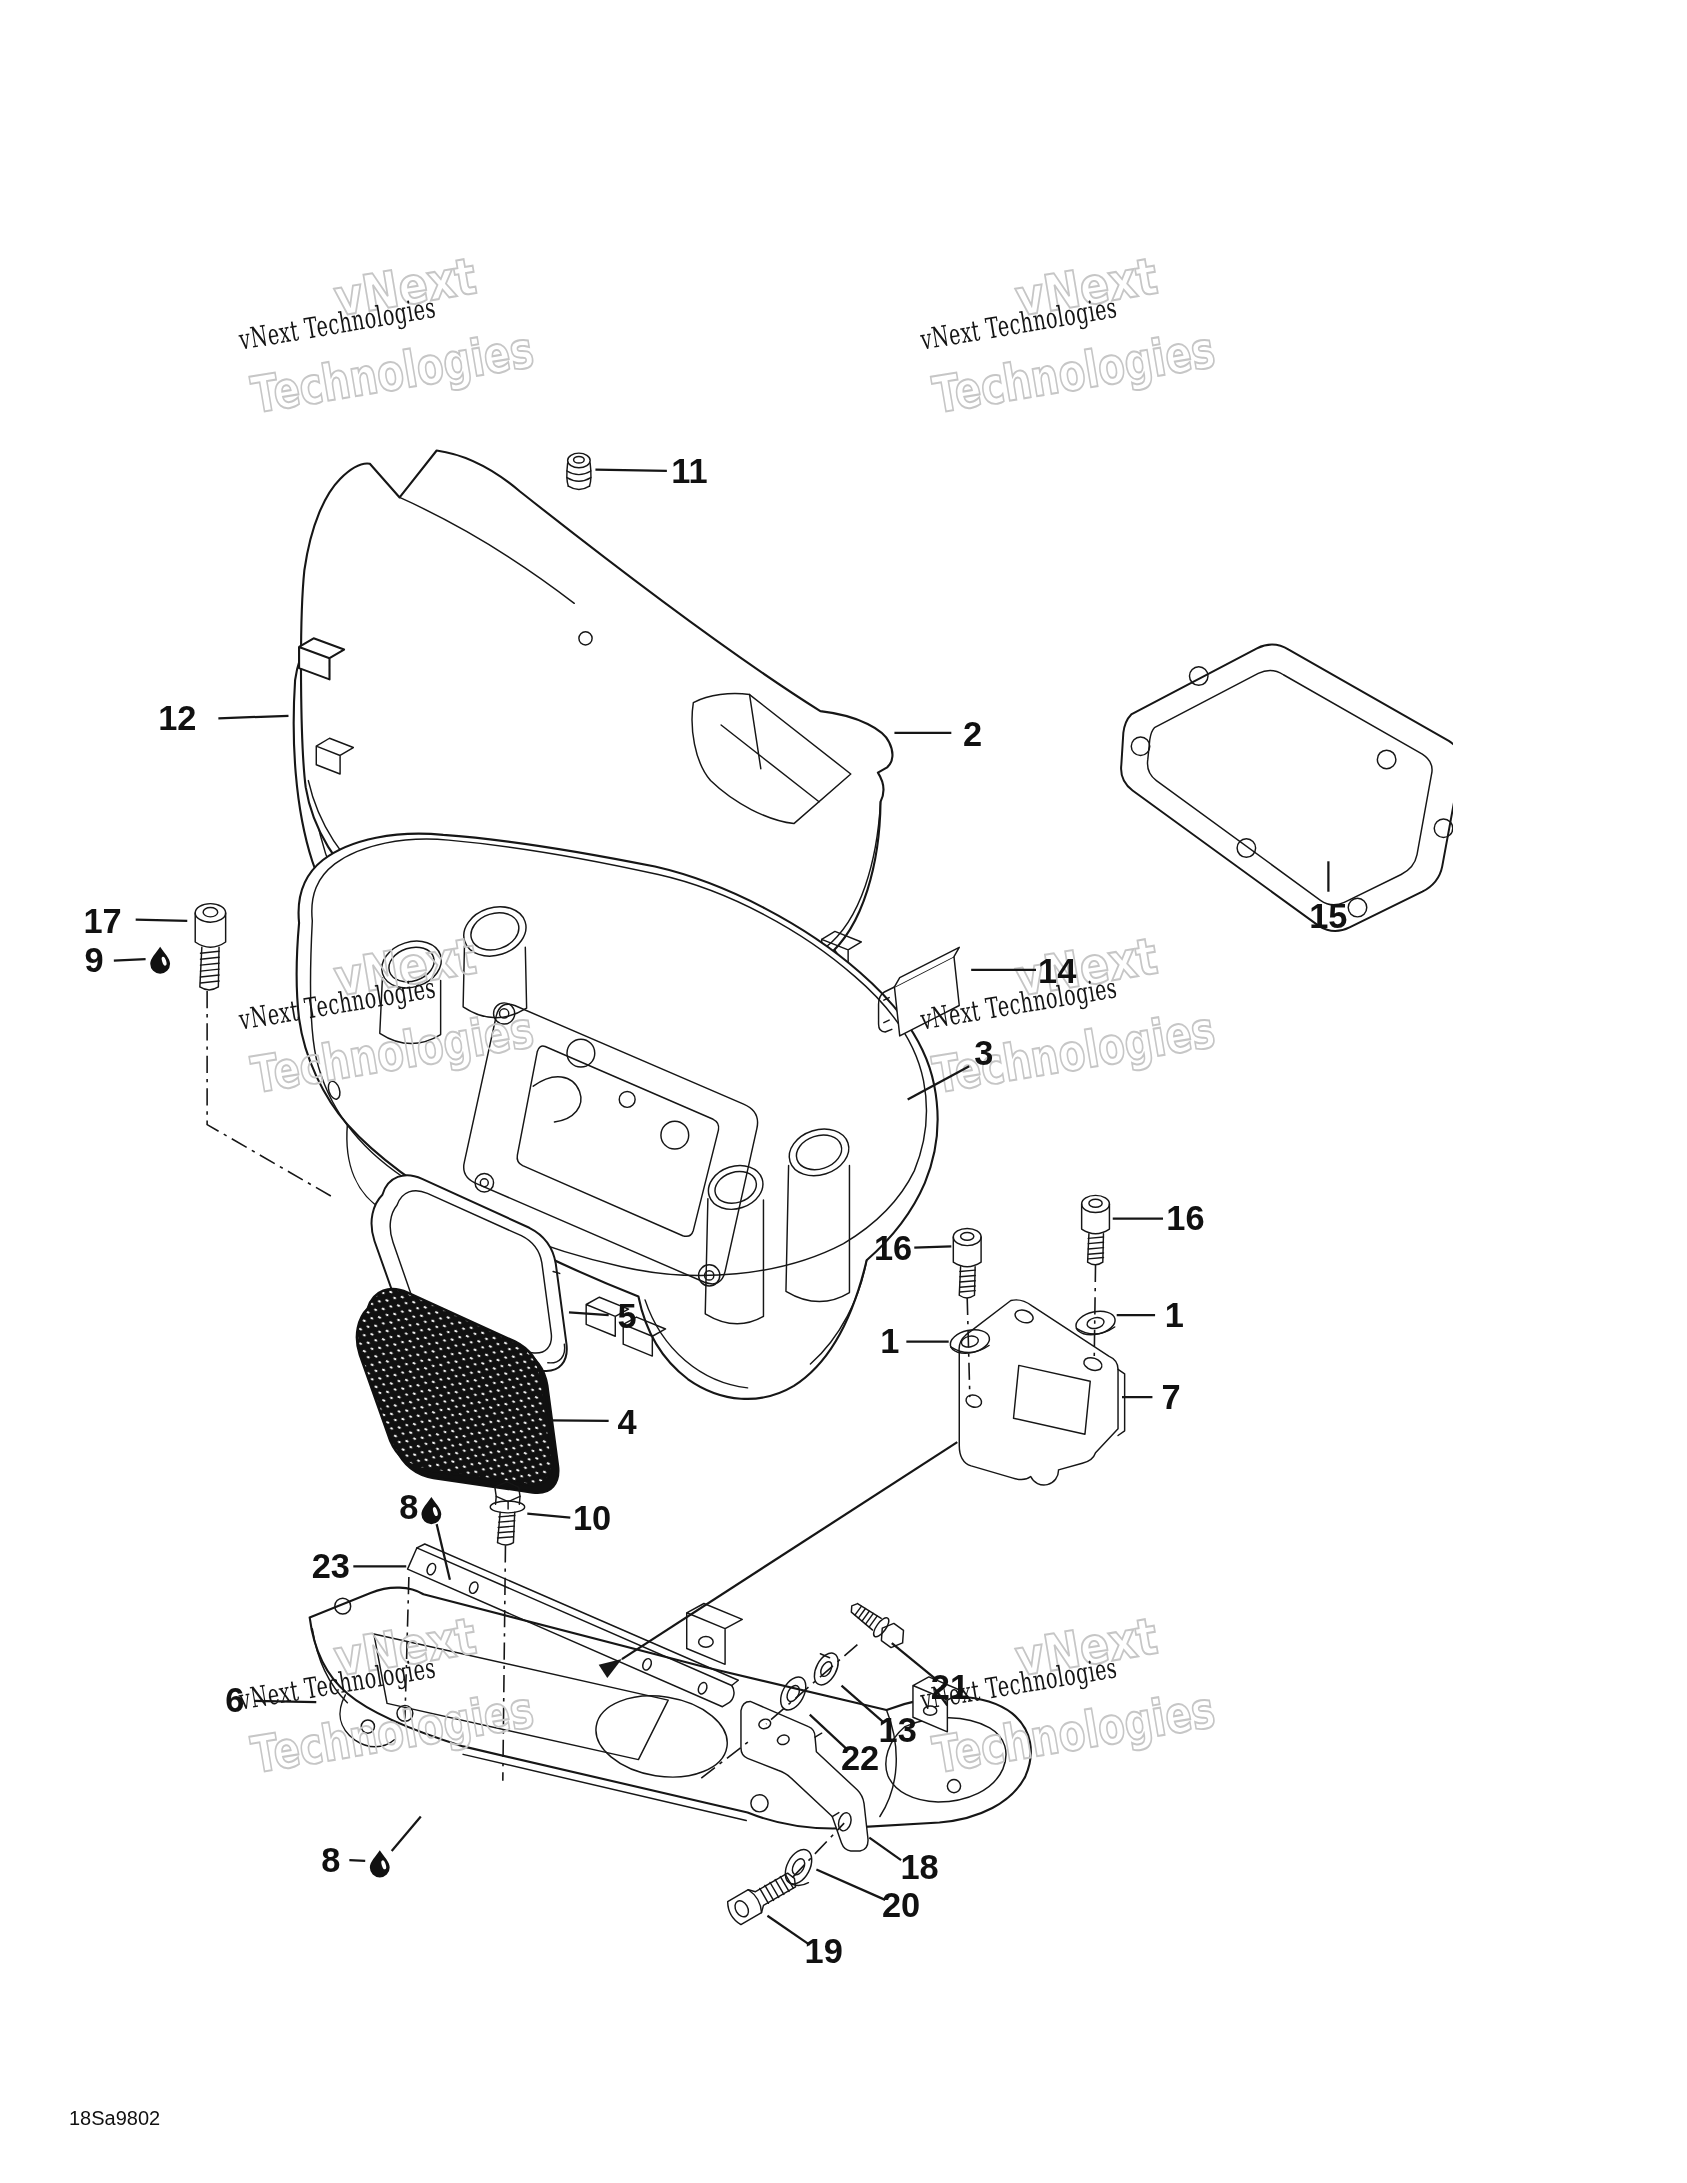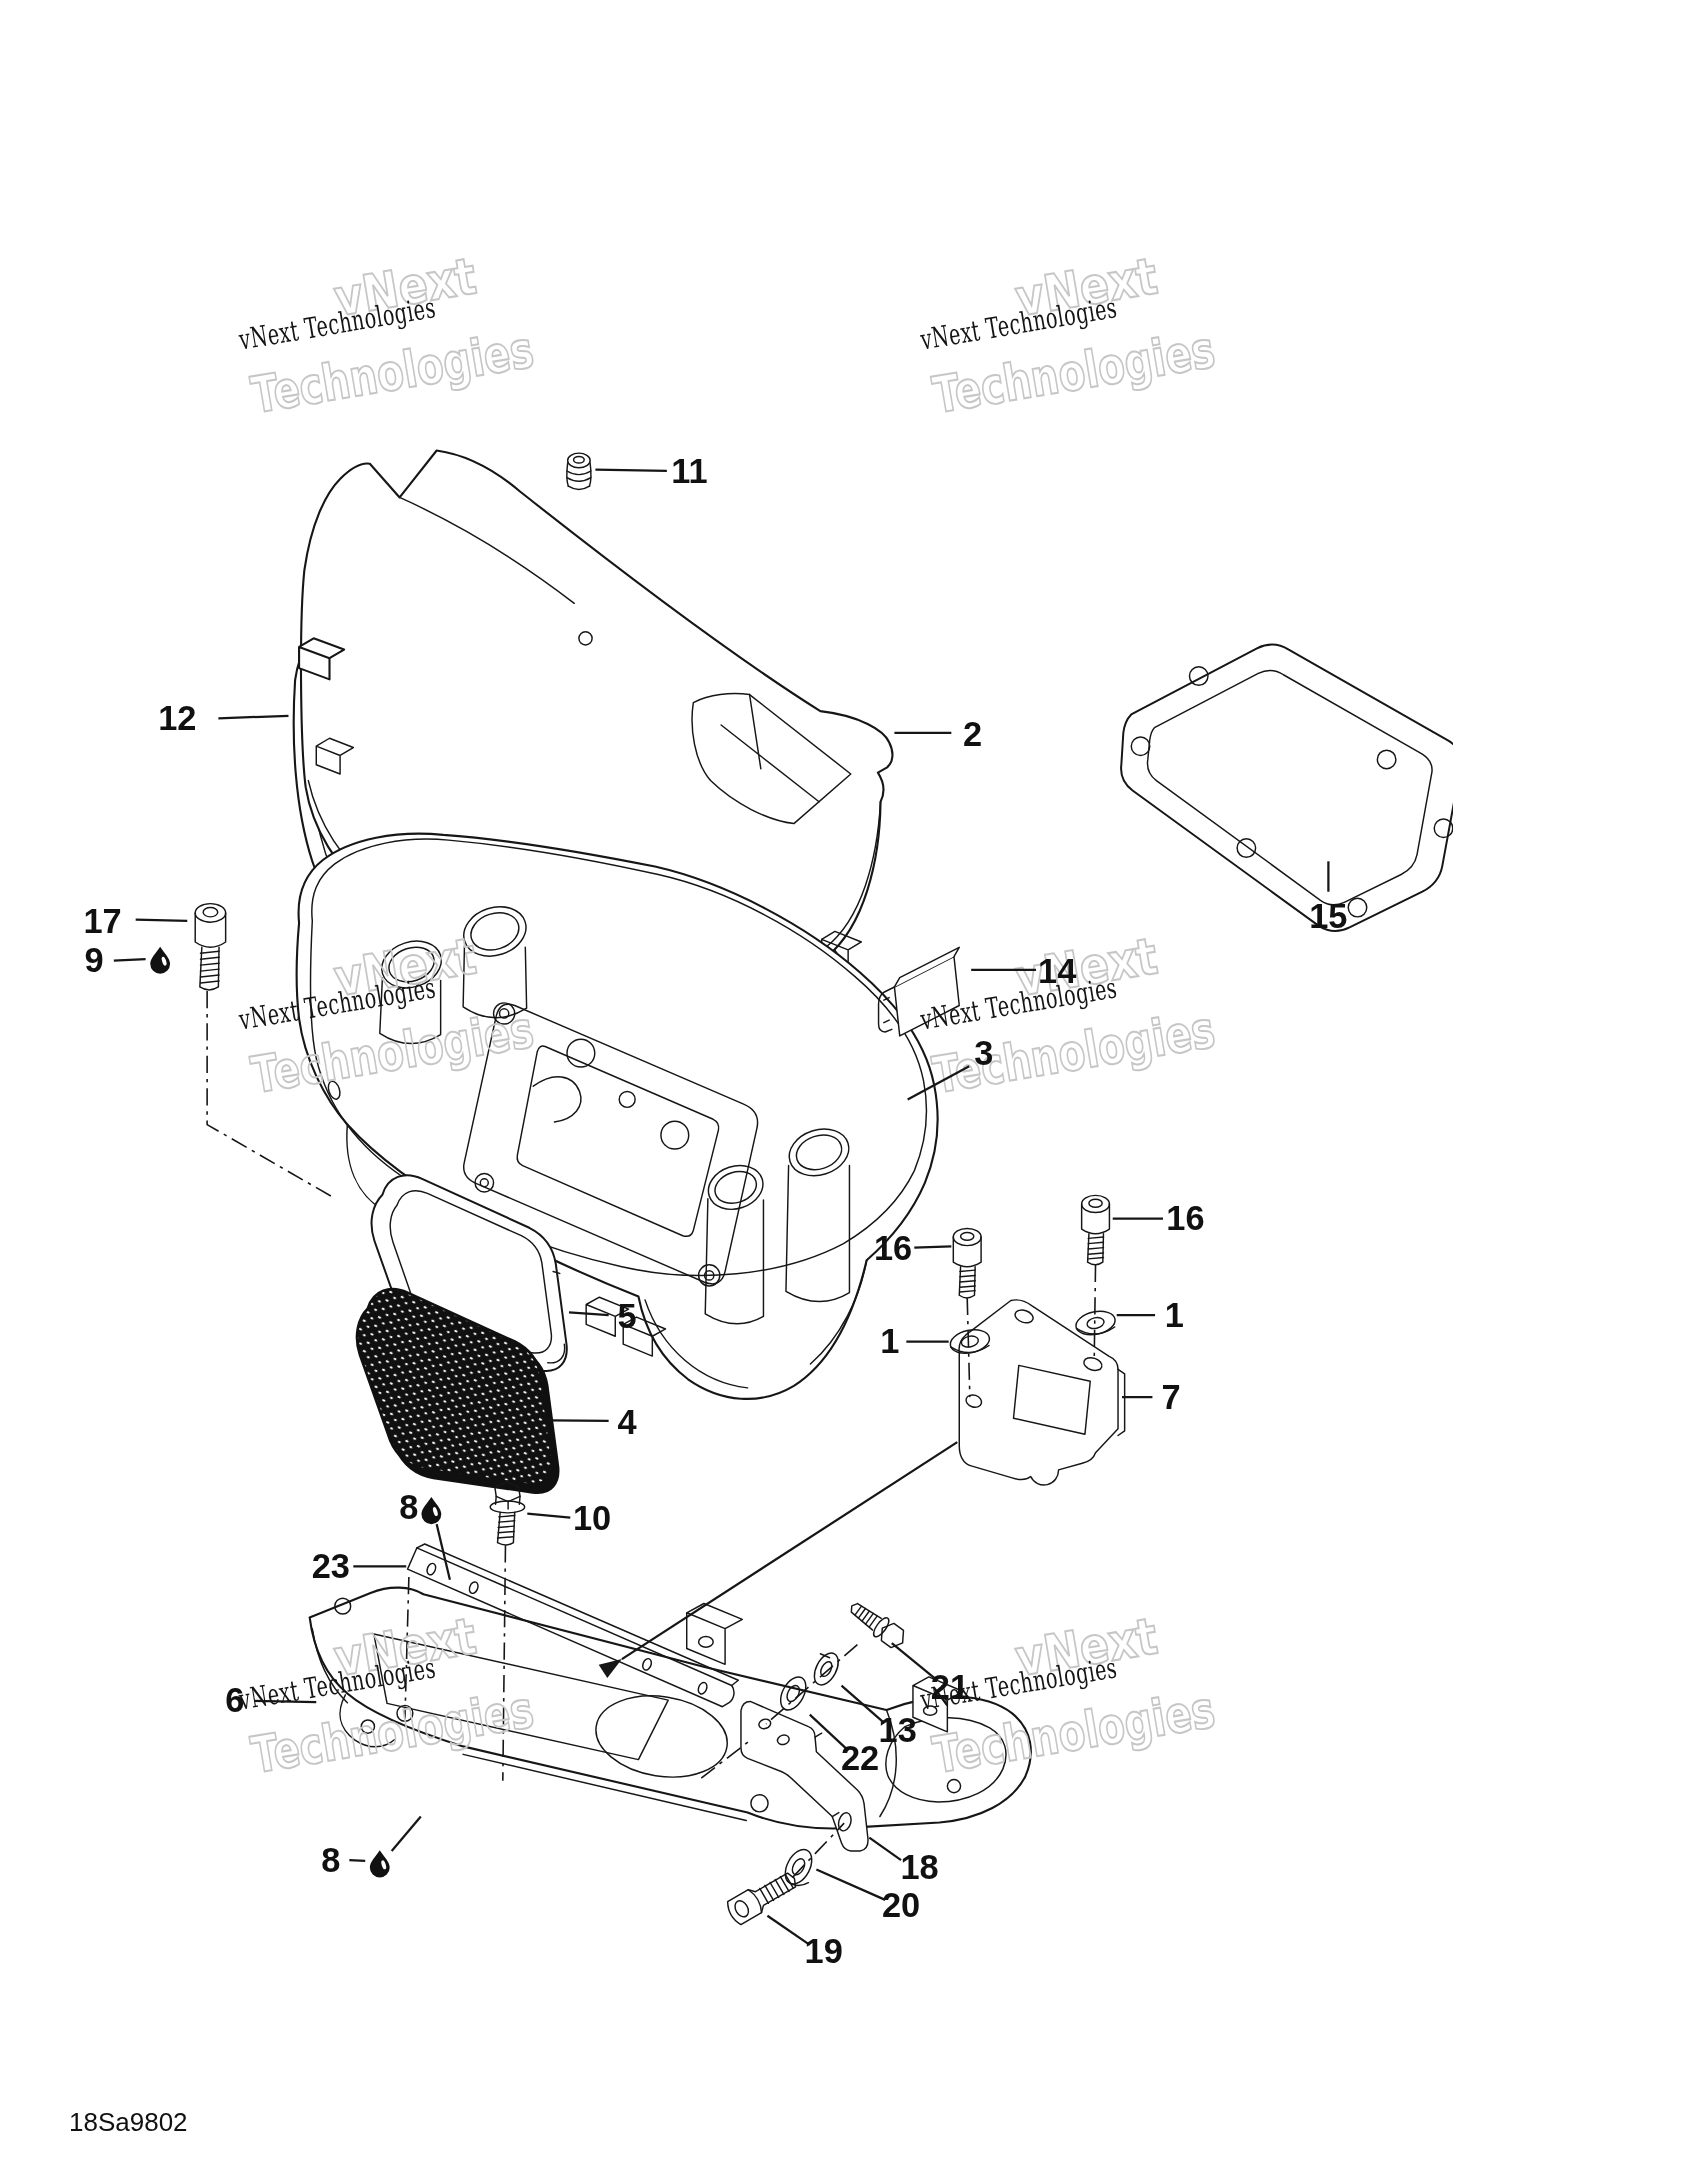--- a/index.html
+++ b/index.html
@@ -10,21 +10,21 @@
   .ln2{fill:none;stroke:#161616;stroke-width:2.2;stroke-linecap:round;stroke-linejoin:round;}
   .wfill{fill:#ffffff;stroke:#161616;stroke-width:3.2;stroke-linejoin:round;}
   .dashdot{fill:none;stroke:#161616;stroke-width:2.4;stroke-dasharray:26 9 5 9;}
   .leader{stroke:#161616;stroke-width:3.4;fill:none;}
   .callout-num{font-family:"Liberation Sans",sans-serif;font-weight:bold;font-size:52px;
                fill:#111;text-anchor:middle;}
   .wm-outline{font-family:"DejaVu Sans",sans-serif;font-weight:bold;font-size:76px;
               fill:none;stroke-width:3;text-anchor:middle;}
   .wm-solid{font-family:"DejaVu Serif","Liberation Serif",serif;font-size:43px;
             text-anchor:middle;letter-spacing:1px;}
-  .code{position:absolute;left:69px;top:2107px;font-size:26px;color:#111;
+  .code{position:absolute;left:69px;top:2107px;font-size:20px;color:#111;
         font-family:"Liberation Sans",sans-serif;}
 </style>
 </head>
 <body>
 
 <div class="page">
 
 <svg width="1687" height="2183" viewBox="0 0 2550 3300">
   <defs>
     <pattern id="mesh" width="19" height="14" patternUnits="userSpaceOnUse" patternTransform="rotate(24)">

